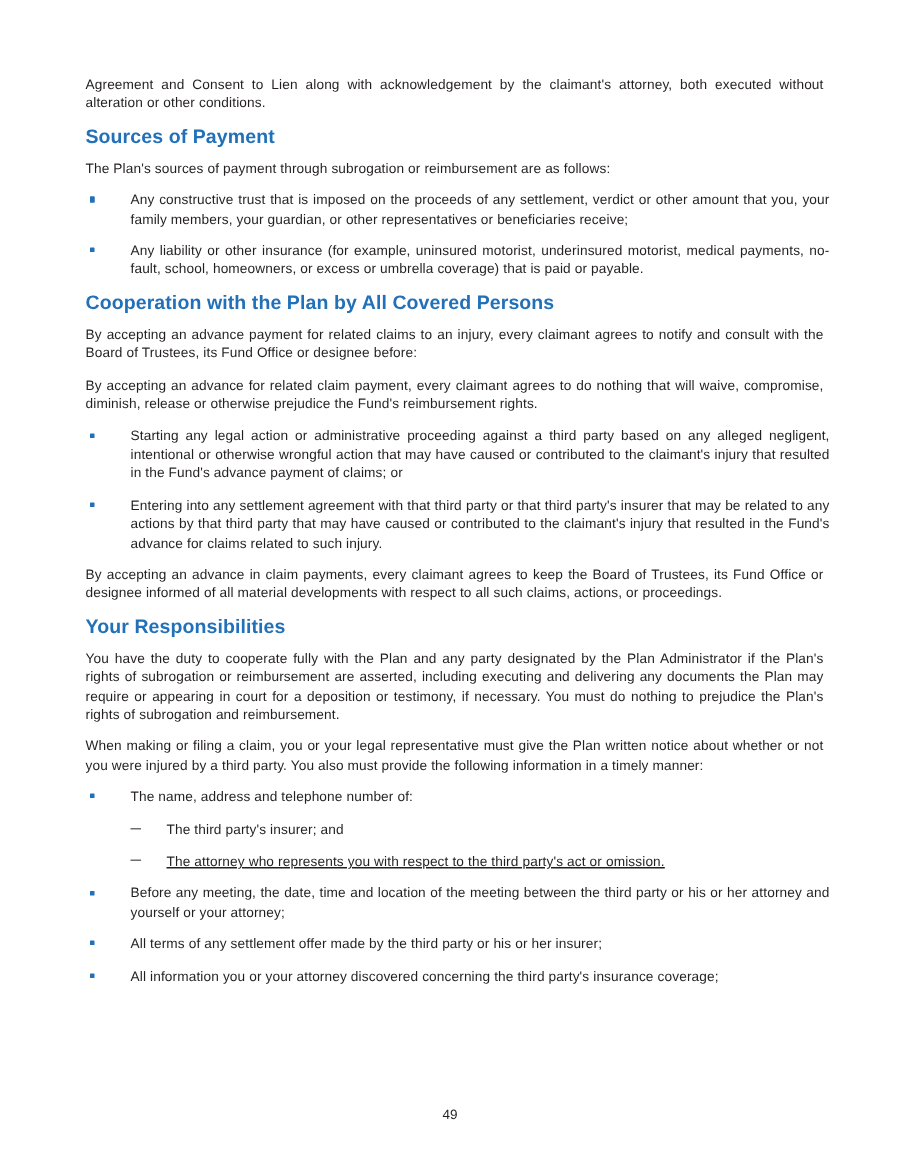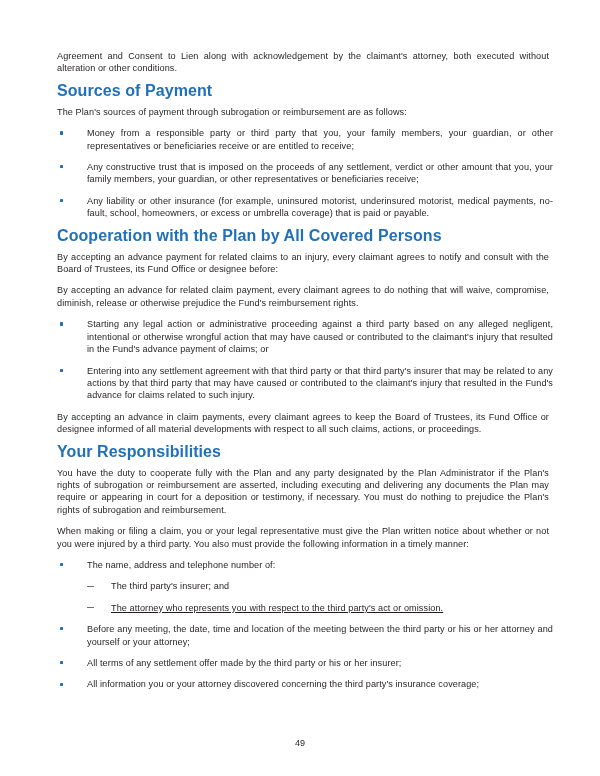--- a/index.html
+++ b/index.html
@@ -28,21 +28,21 @@
   p.body-text {
     margin: 0 4px 9px 0;
     font-size: 9.1px;
     line-height: 12.4px;
     text-align: justify;
     color: #231f20;
     letter-spacing: 0.01em;
   }
   h2.section-heading {
     margin: 3px 0 8px 0;
-    font-size: 16px;
+    font-size: 13px;
     line-height: 14px;
     font-weight: bold;
     color: #2170b8;
     text-align: left;
     letter-spacing: 0.005em;
   }
   ul.bullets {
     list-style: none;
     margin: 0 0 9px 0;
     padding: 0;
@@ -114,21 +114,20 @@
 
     <p class="body-text">Agreement and Consent to Lien along with acknowledgement by the claimant's attorney, both executed without alteration or other conditions.</p>
 
     <h2 class="section-heading">Sources of Payment</h2>
 
     <p class="body-text">The Plan's sources of payment through subrogation or reimbursement are as follows:</p>
 
     <ul class="bullets">
       <li>
         <span class="bullet-mark"></span>
-        <span>Money from a responsible party or third party that you, your family members, your guardian, or other representatives or beneficiaries receive or are entitled to receive;</span>
       </li>
       <li>
         <span class="bullet-mark"></span>
         <span>Any constructive trust that is imposed on the proceeds of any settlement, verdict or other amount that you, your family members, your guardian, or other representatives or beneficiaries receive;</span>
       </li>
       <li>
         <span class="bullet-mark"></span>
         <span>Any liability or other insurance (for example, uninsured motorist, underinsured motorist, medical payments, no-fault, school, homeowners, or excess or umbrella coverage) that is paid or payable.</span>
       </li>
     </ul>

